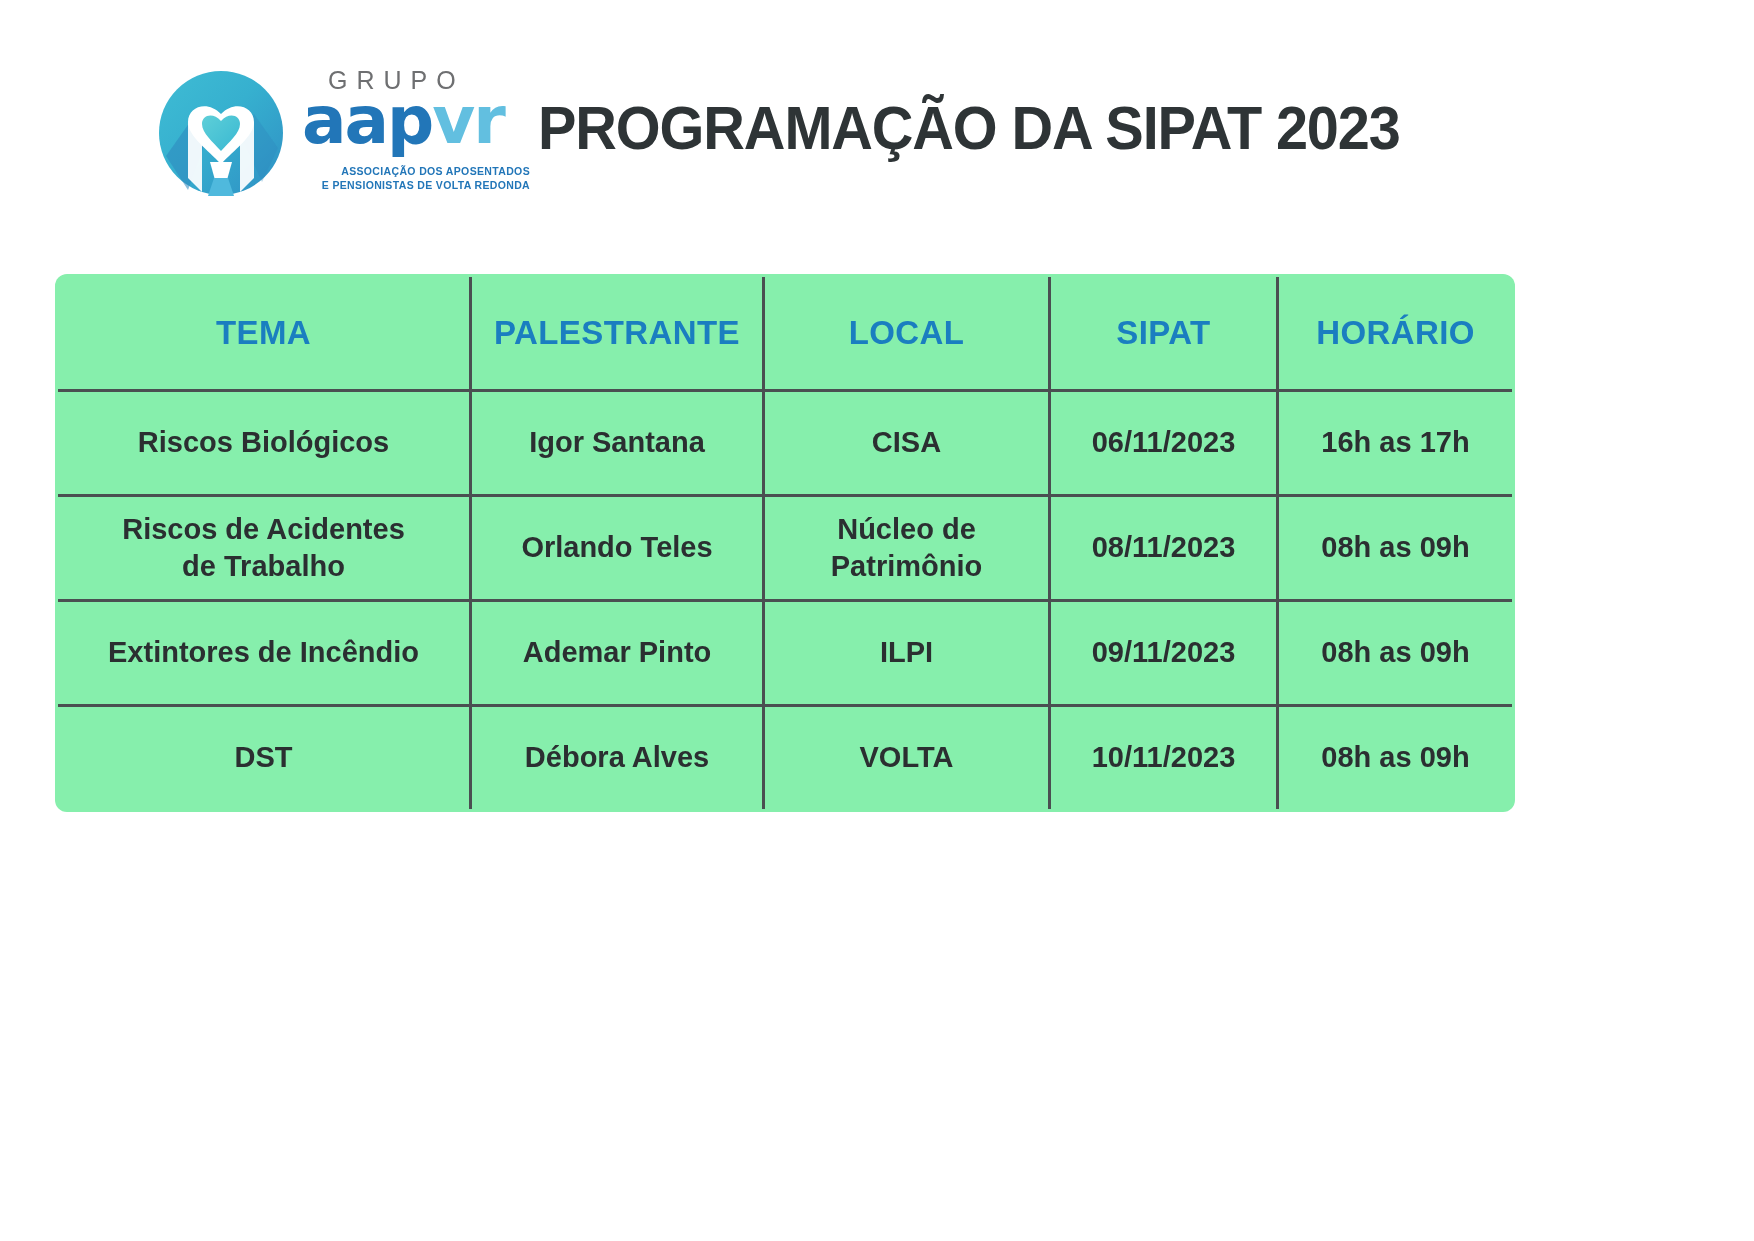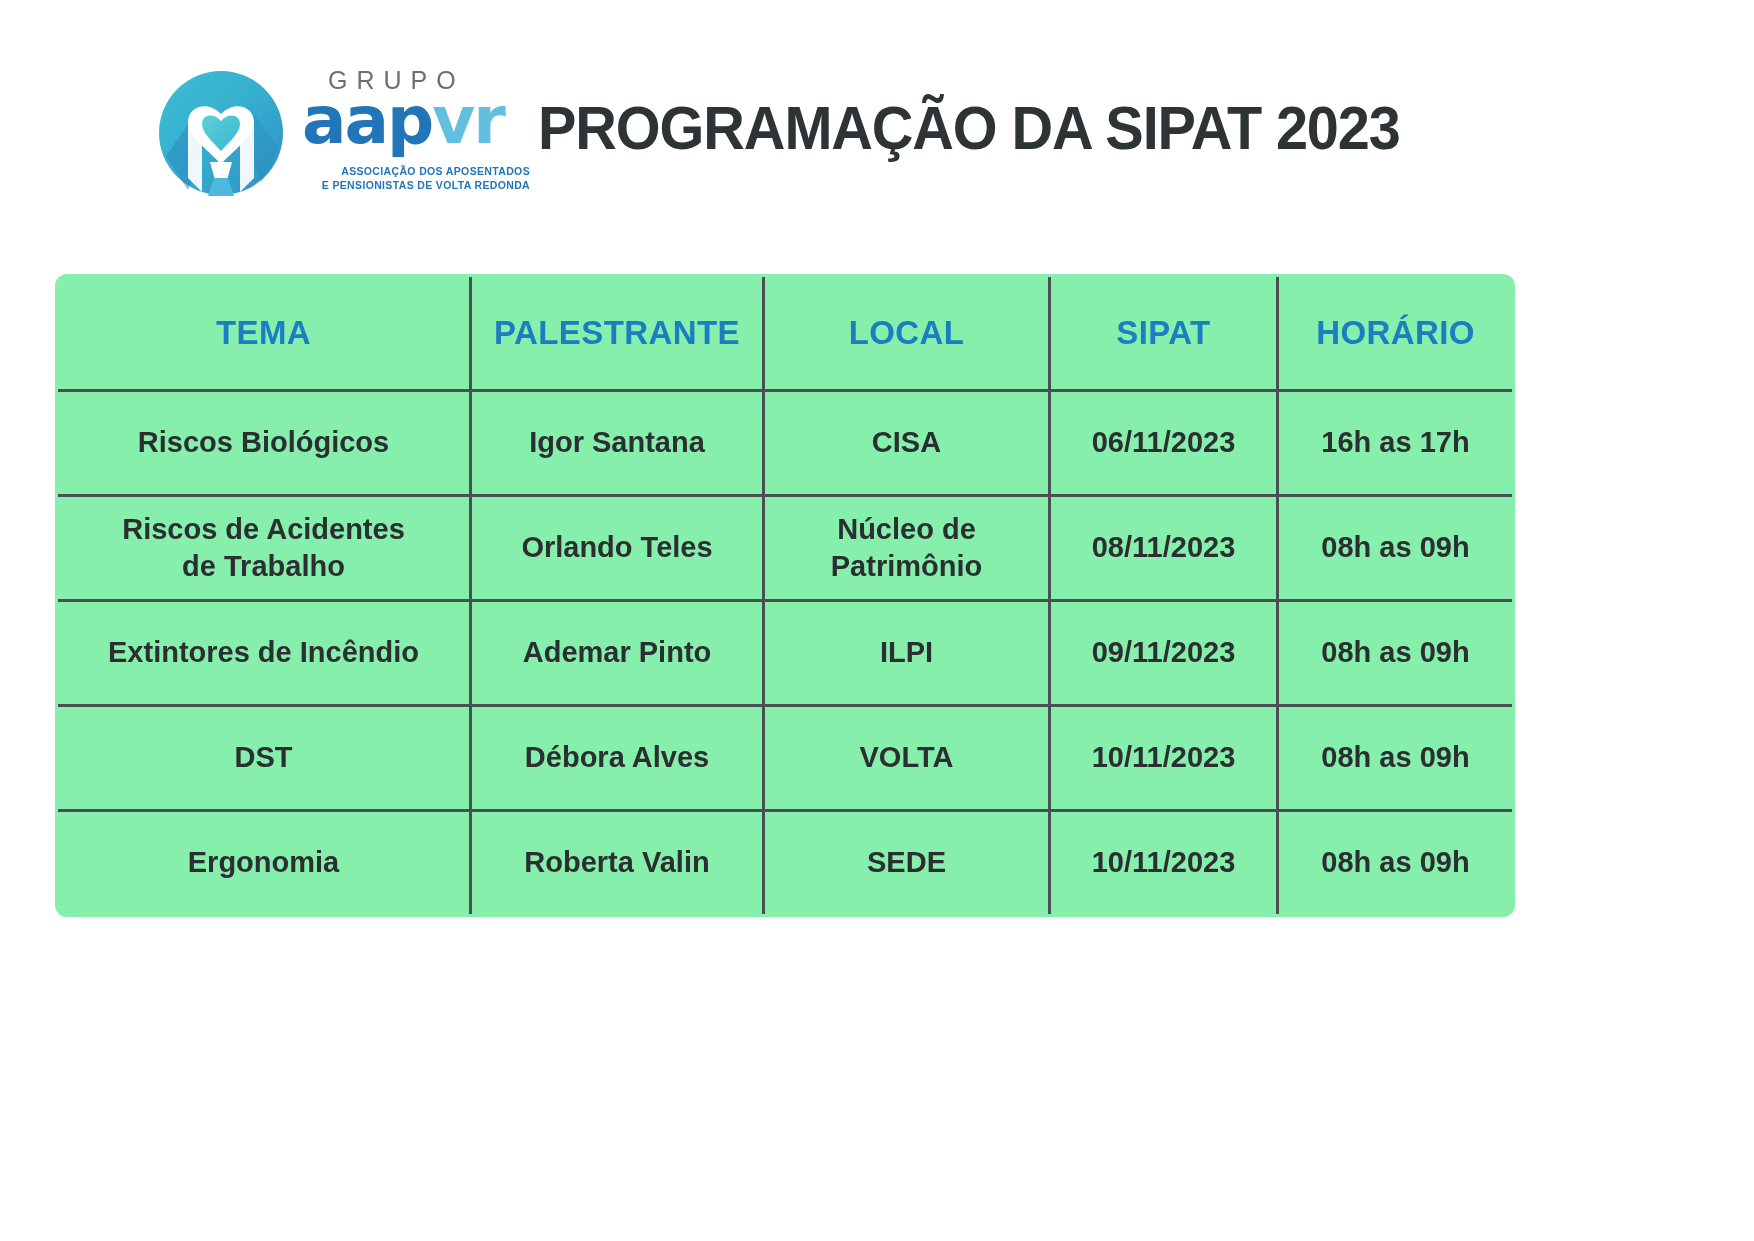--- a/index.html
+++ b/index.html
@@ -282,27 +282,16 @@
           <span class="cell-line">DST</span>
         </td>
         <td>Débora Alves</td>
         <td>
           <span class="cell-line">VOLTA</span>
         </td>
         <td>10/11/2023</td>
         <td>08h as 09h</td>
       </tr>
 
-      <tr>
-        <td class="cell-tema">
-          <span class="cell-line">Ergonomia</span>
-        </td>
-        <td>Roberta Valin</td>
-        <td>
-          <span class="cell-line">SEDE</span>
-        </td>
-        <td>10/11/2023</td>
-        <td>08h as 09h</td>
-      </tr>
 
     </tbody>
   </table>
 </div>
 
 </body></html>

